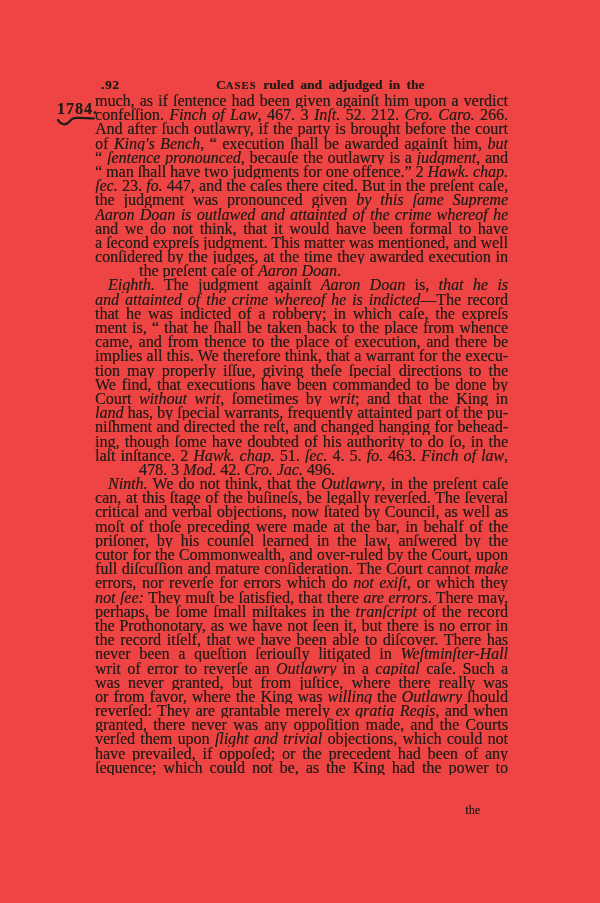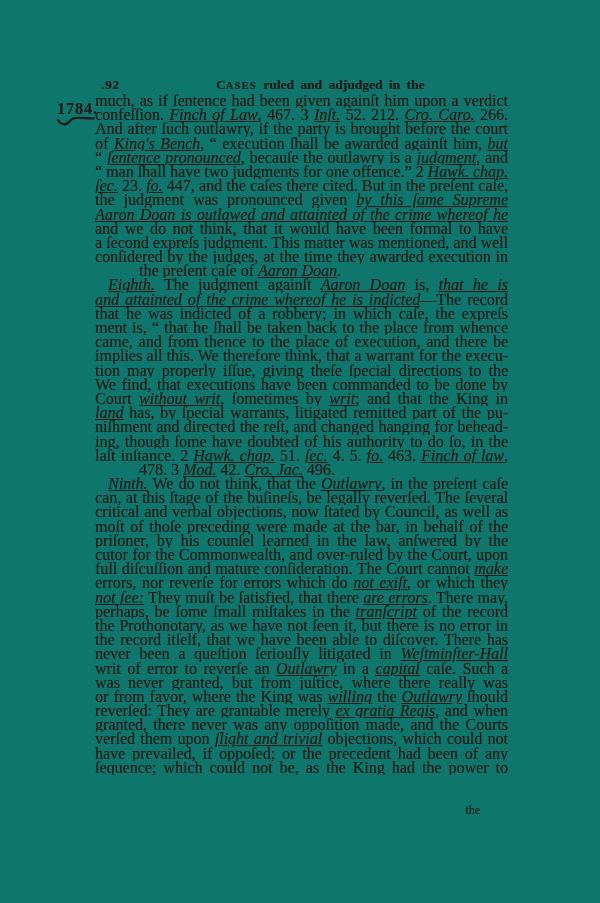--- a/index.html
+++ b/index.html
@@ -1,20 +1,20 @@
 <!DOCTYPE html>
 <html><head>
 <meta charset="utf-8">
 <style>
   html,body { margin:0; padding:0; background:#e8e8e6; }
   .page {
     position:relative;
     width:600px; height:903px;
     margin:0 auto;
-    background:#0f766e;
+    background:#ef4444;
     font-family:"Liberation Serif","DejaVu Serif",serif;
     color:#201c17;
     overflow:hidden;
   }
   .ink { text-shadow:0.3px 0.2px 0 rgba(32,26,18,0.55); }
   .page-num {
     position:absolute; left:101px; top:77px;
     font-size:13.5px; font-weight:bold; letter-spacing:0.5px;
   }
   .running-title {
@@ -31,21 +31,21 @@
     position:absolute; left:95px; top:94px; width:413px;
     font-size:16px;
   }
   .line {
     height:14.2px; line-height:14.2px;
     text-align:justify; text-align-last:justify;
     overflow:hidden;
   }
   .line.nojust { text-align-last:left;margin-left:44px; }
   .line.indent { text-indent:13px; }
-  .it { font-style:italic;text-decoration:underline; }
+  .it { font-style:italic; }
   .catchword {
     position:absolute; left:95px; top:803px; width:413px;
     box-sizing:border-box; padding-right:28px;
     text-align:right; font-size:12px; line-height:14px;
   }
 </style>
 </head>
 <body>
 
 <div class="page">
@@ -79,21 +79,21 @@
       <div class="line nojust"><span>the preſent caſe of </span><span class="it">Aaron Doan</span><span>.</span></div>
       <div class="line indent"><span class="it">Eighth.</span><span> The judgment againſt </span><span class="it">Aaron Doan</span><span> is, </span><span class="it">that he is outlawed</span></div>
       <div class="line"><span class="it">and attainted of the crime whereof he is indicted</span><span>—The record ſhews</span></div>
       <div class="line"><span>that he was indicted of a robbery; in which caſe, the expreſs judg-</span></div>
       <div class="line"><span>ment is, “ that he ſhall be taken back to the place from whence he</span></div>
       <div class="line"><span>came, and from thence to the place of execution, and there be</span></div>
       <div class="line"><span>implies all this. We therefore think, that a warrant for the execu-</span></div>
       <div class="line"><span>tion may properly iſſue, giving theſe ſpecial directions to the ſheriff.</span></div>
       <div class="line"><span>We find, that executions have been commanded to be done by the</span></div>
       <div class="line"><span>Court </span><span class="it">without writ</span><span>, ſometimes by </span><span class="it">writ</span><span>; and that the King in </span><span class="it">Eng-</span></div>
-      <div class="line"><span class="it">land</span><span> has, by ſpecial warrants, litigated remitted part of the pu-</span></div>
+      <div class="line"><span class="it">land</span><span> has, by ſpecial warrants, frequently attainted part of the pu-</span></div>
       <div class="line"><span>niſhment and directed the reſt, and changed hanging for behead-</span></div>
       <div class="line"><span>ing, though ſome have doubted of his authority to do ſo, in the</span></div>
       <div class="line"><span>laſt inſtance. 2 </span><span class="it">Hawk. chap.</span><span> 51. </span><span class="it">ſec.</span><span> 4. 5. </span><span class="it">fo.</span><span> 463. </span><span class="it">Finch of law</span><span>,</span></div>
       <div class="line nojust"><span>478. 3 </span><span class="it">Mod.</span><span> 42. </span><span class="it">Cro. Jac.</span><span> 496.</span></div>
       <div class="line indent"><span class="it">Ninth.</span><span> We do not think, that the </span><span class="it">Outlawry</span><span>, in the preſent caſe</span></div>
       <div class="line"><span>can, at this ſtage of the buſineſs, be legally reverſed. The ſeveral</span></div>
       <div class="line"><span>critical and verbal objections, now ſtated by Council, as well as</span></div>
       <div class="line"><span>moſt of thoſe preceding were made at the bar, in behalf of the</span></div>
       <div class="line"><span>priſoner, by his counſel learned in the law, anſwered by the proſe-</span></div>
       <div class="line"><span>cutor for the Commonwealth, and over-ruled by the Court, upon</span></div>

